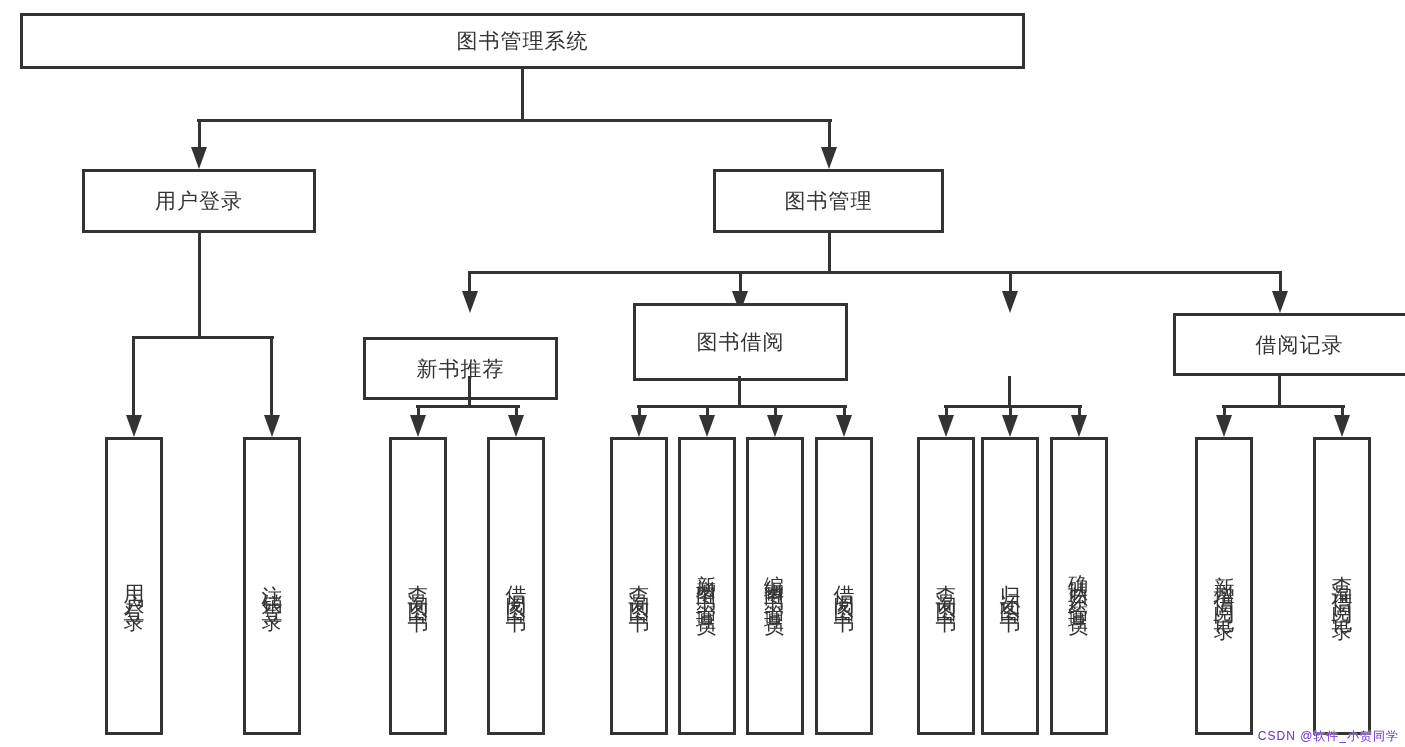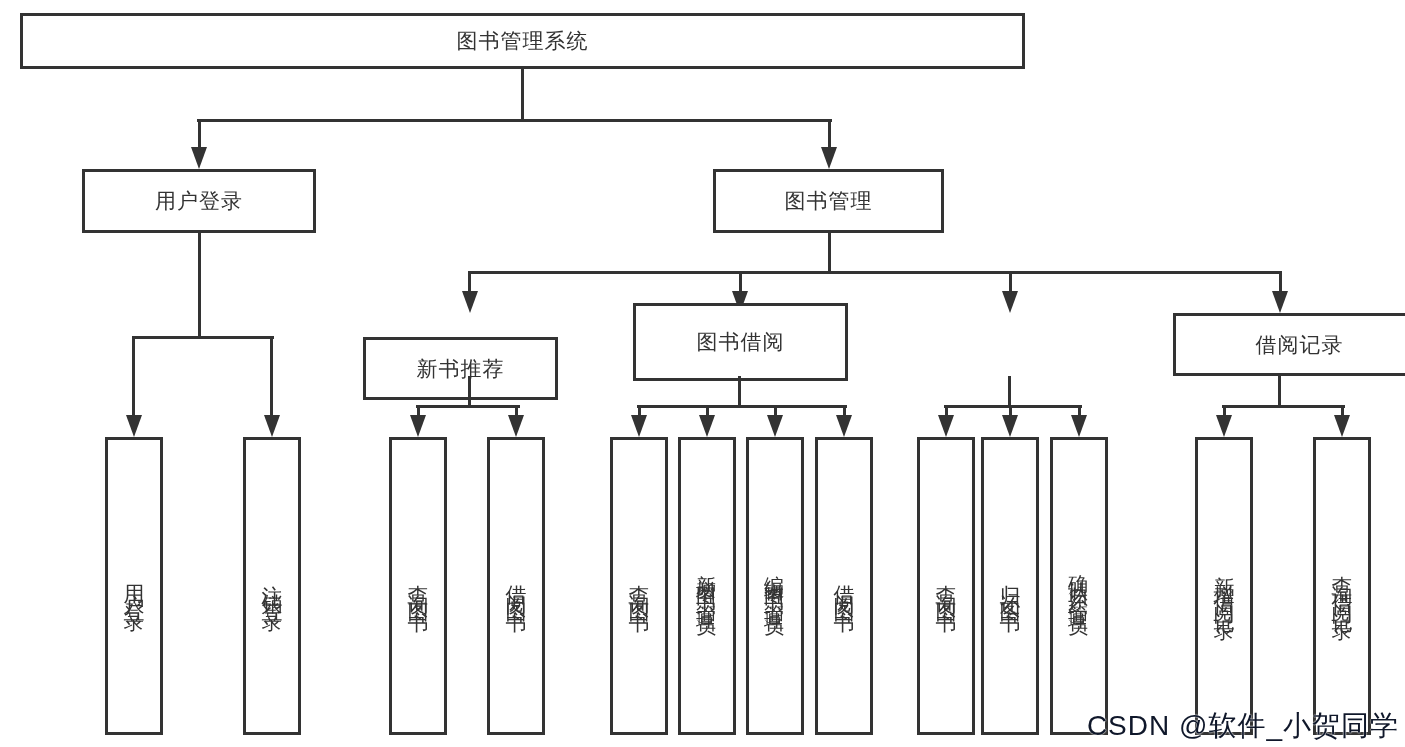--- a/index.html
+++ b/index.html
@@ -50,22 +50,22 @@
     position: absolute;
     width: 0; height: 0;
     border-left: 8px solid transparent;
     border-right: 8px solid transparent;
     border-top: 22px solid #333333;
   }
   .watermark {
     position: absolute;
     right: 6px;
     bottom: 2px;
-    font-size: 28px;
-    color: #0f172a;
+    font-size: 12px;
+    color: #6d28d9;
     text-shadow: 0 0 2px #ffffff, 0 0 1px #ffffff;
     letter-spacing: 1px;
   }
 </style>
 </head>
 <body>
 
 <div id="stage">
 
   <div class="hnode" style="left:20px; top:13px; width:1005px; height:56px;">

